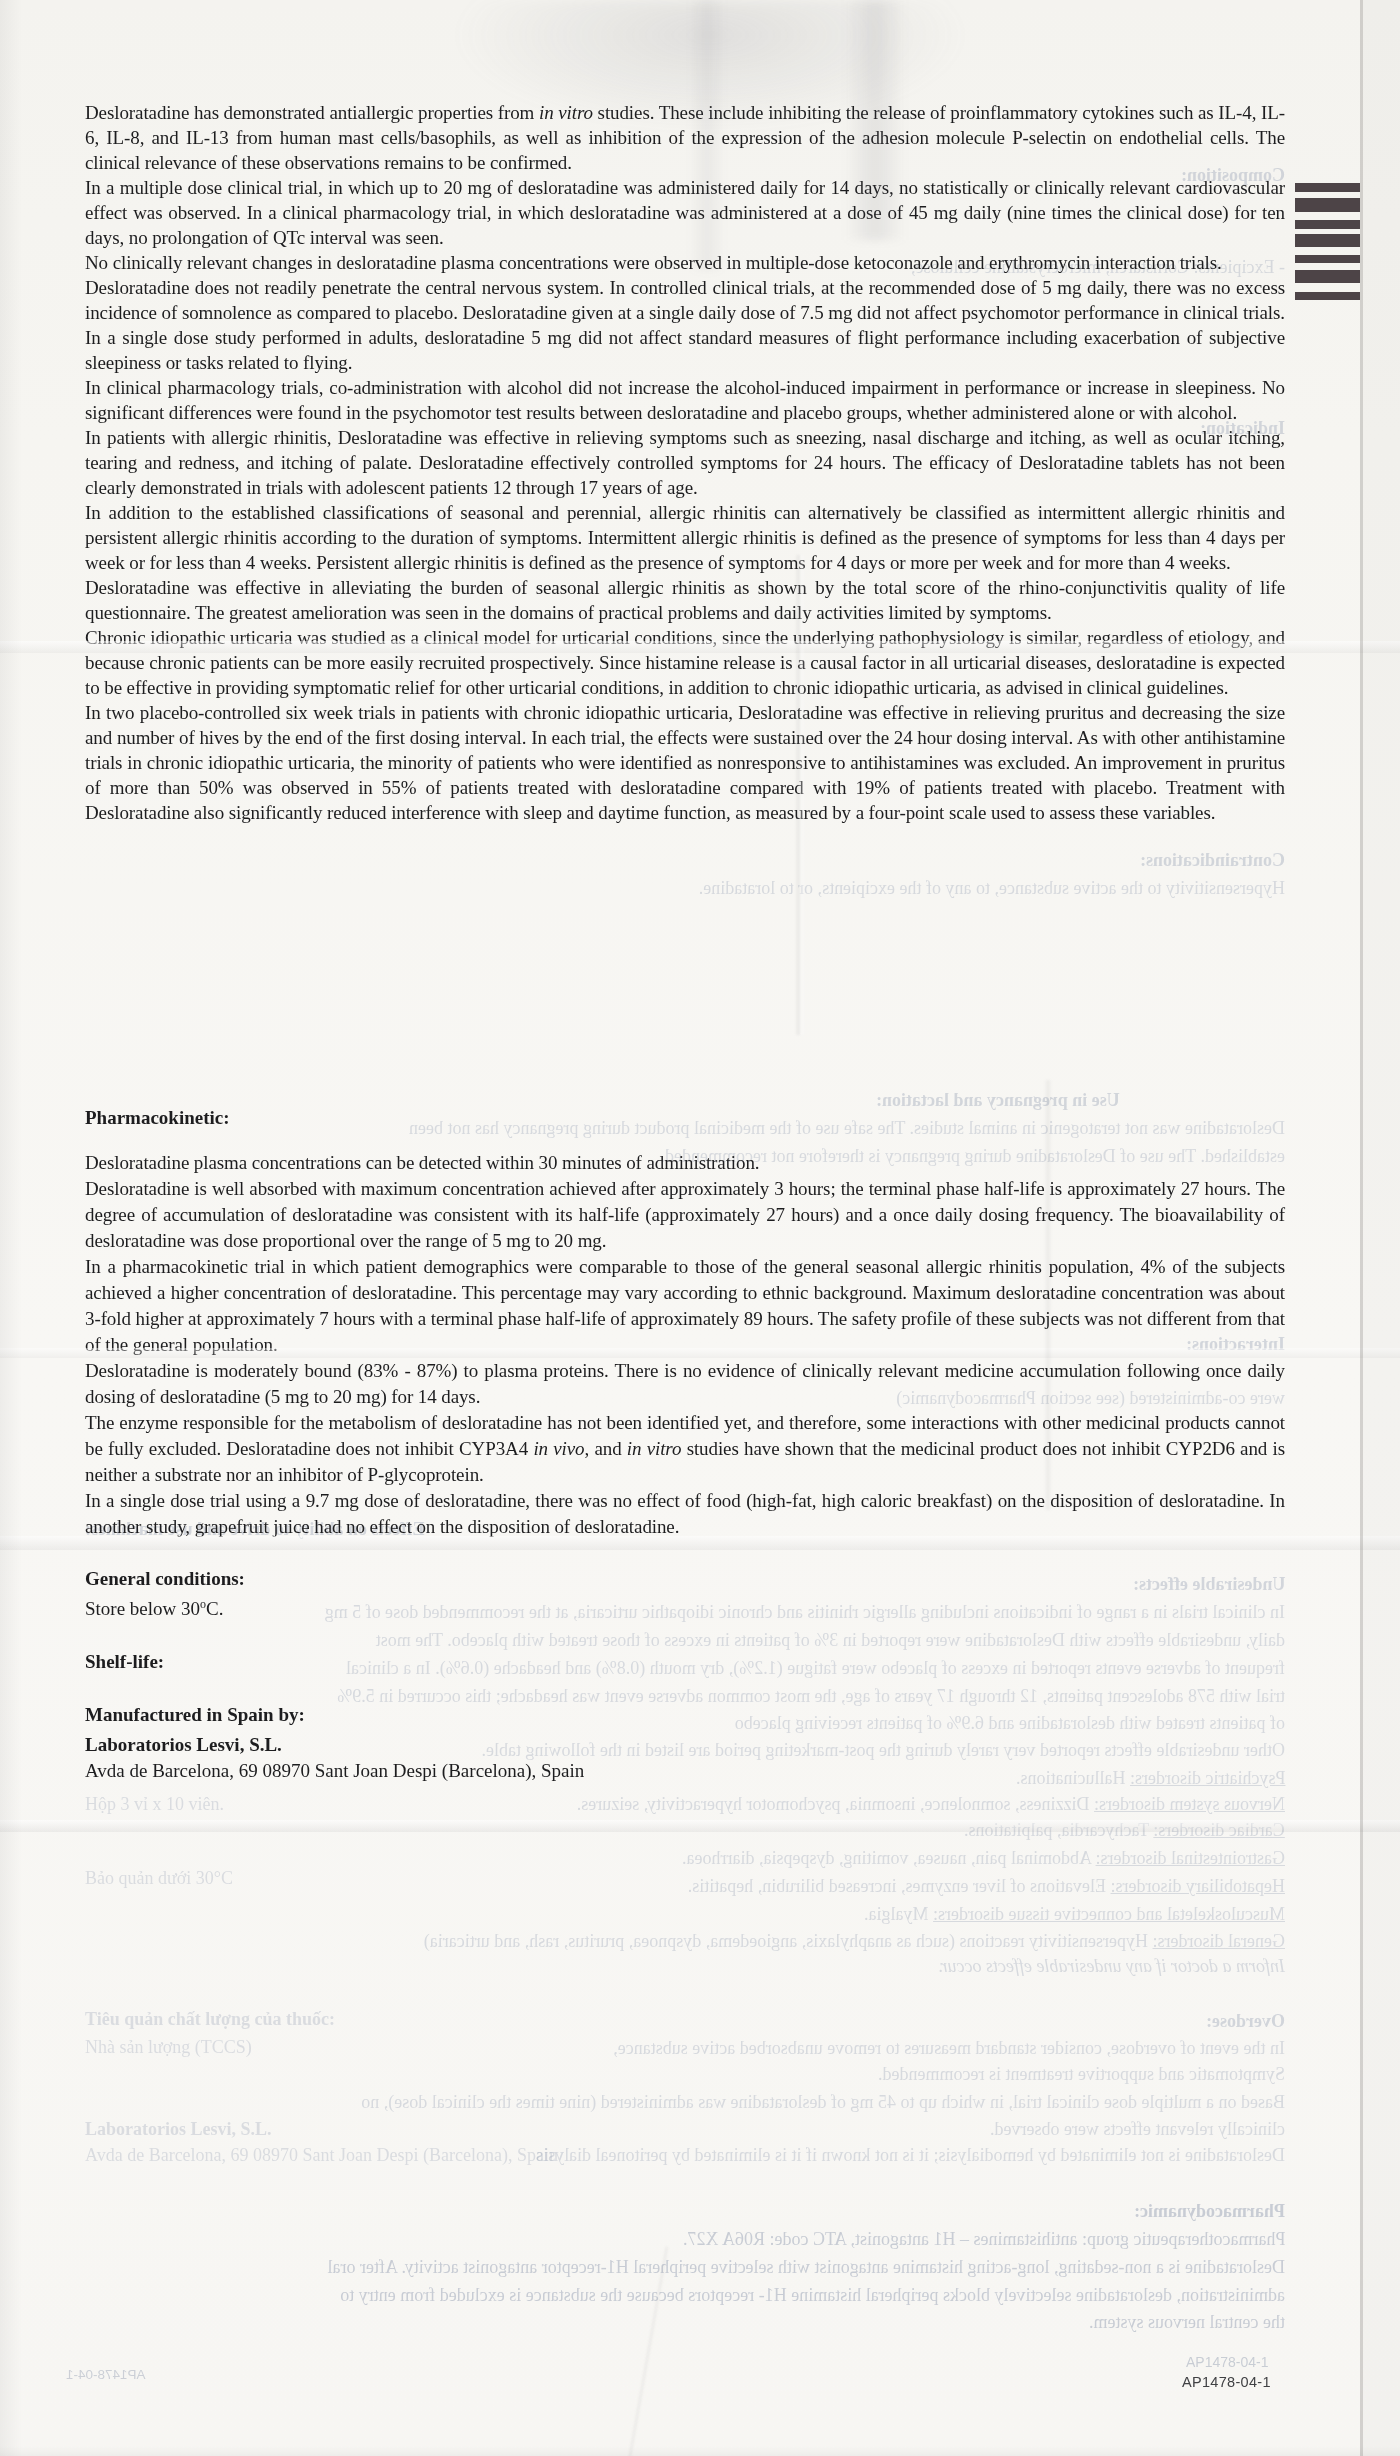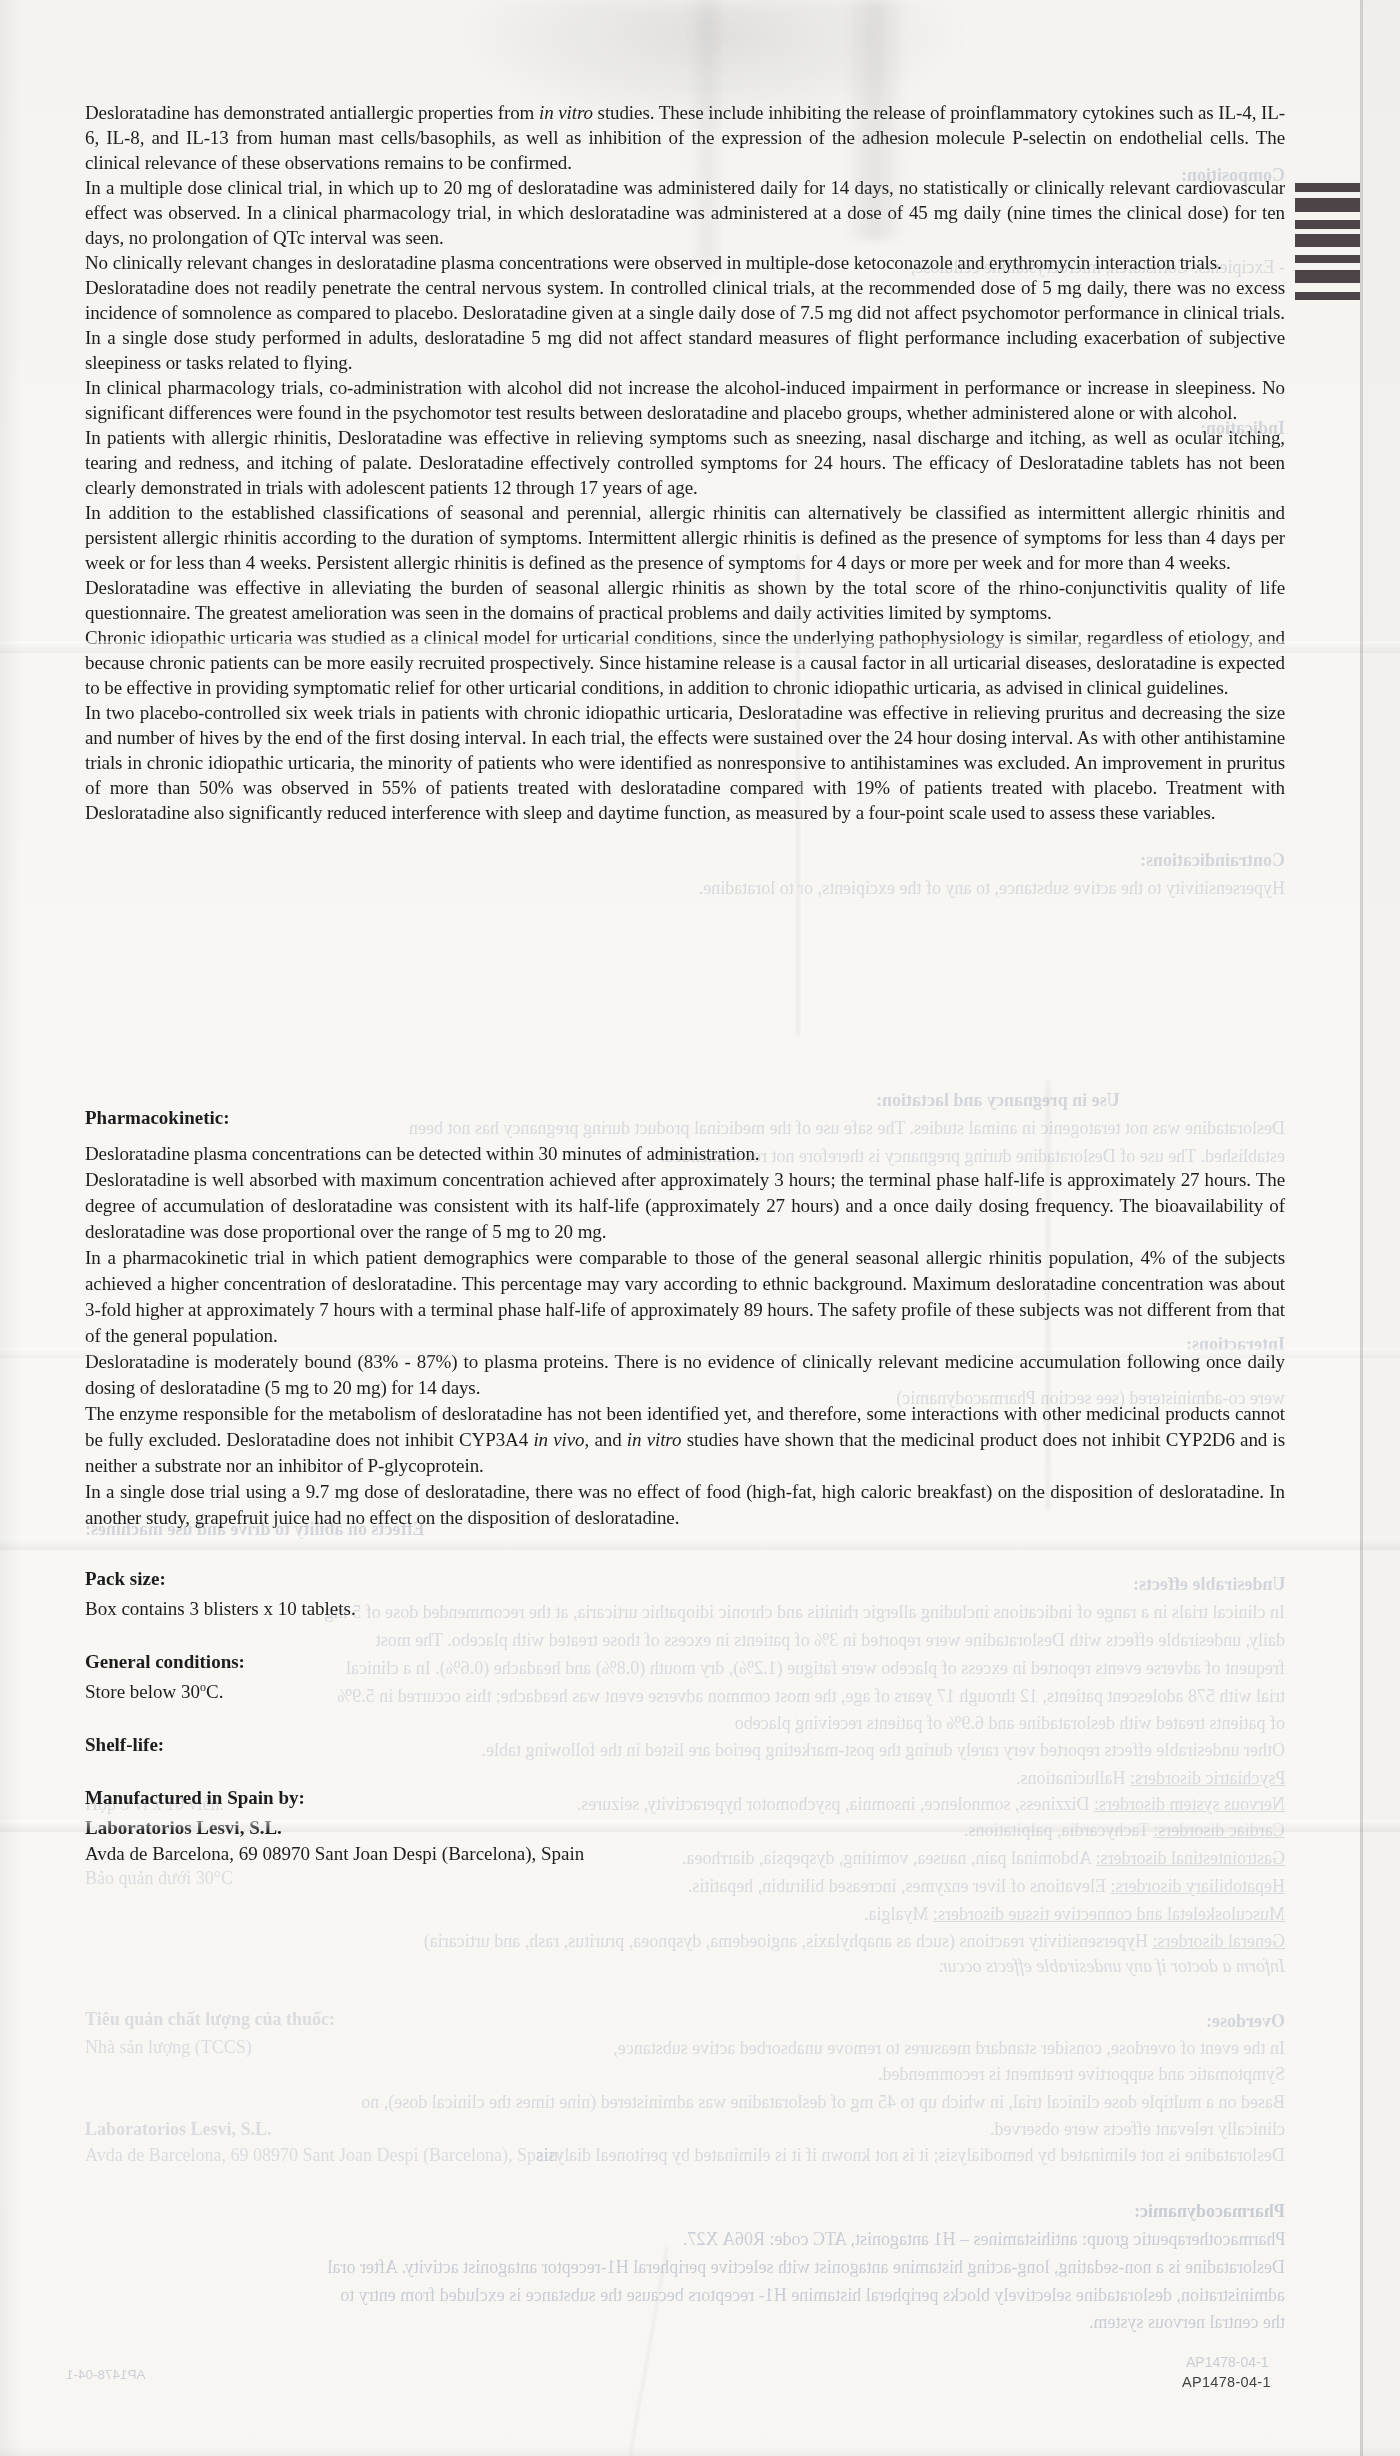--- a/index.html
+++ b/index.html
@@ -7,21 +7,21 @@
   .page{
     position:relative;width:1400px;height:2456px;overflow:hidden;
     background:linear-gradient(180deg,#f4f3ef 0%,#f6f5f1 18%,#f8f7f4 55%,#f7f6f3 100%);
     font-family:"Liberation Serif","DejaVu Serif",serif;
   }
   
   .content{position:absolute;z-index:3;color:#1d1d1f;}
   .clinical{top:100px;left:85px;width:1200px;}
   .clinical p{margin:0;font-size:19px;line-height:25px;text-align:justify;letter-spacing:-0.1px;}
   .pk{top:1105px;left:85px;width:1200px;}
-  .pk h2{margin:0 0 10px 0;font-size:19px;line-height:26px;font-weight:bold;}
+  .pk h2{margin:0 0 19px 0;font-size:19px;line-height:26px;font-weight:bold;}
   .pk p{margin:0;font-size:19px;line-height:26px;text-align:justify;letter-spacing:-0.1px;}
   .infos{top:1566px;left:85px;width:1200px;}
   .info{margin:0 0 27px 0;}
   .info h2{margin:0 0 4px 0;font-size:19px;line-height:26px;font-weight:bold;}
   .info p{margin:0;font-size:19px;line-height:26px;}
   .info p.company{font-weight:bold;}
   sup{font-size:12px;vertical-align:super;line-height:0;}
   .content i{font-style:italic;}
   
   .code{position:absolute;z-index:3;font-family:"Liberation Sans","DejaVu Sans",sans-serif;white-space:nowrap;}
@@ -142,24 +142,20 @@
     <p>Desloratadine plasma concentrations can be detected within 30 minutes of administration.</p>
     <p>Desloratadine is well absorbed with maximum concentration achieved after approximately 3 hours; the terminal phase half-life is approximately 27 hours. The degree of accumulation of desloratadine was consistent with its half-life (approximately 27 hours) and a once daily dosing frequency. The bioavailability of desloratadine was dose proportional over the range of 5 mg to 20 mg.</p>
     <p>In a pharmacokinetic trial in which patient demographics were comparable to those of the general seasonal allergic rhinitis population, 4% of the subjects achieved a higher concentration of desloratadine. This percentage may vary according to ethnic background. Maximum desloratadine concentration was about 3-fold higher at approximately 7 hours with a terminal phase half-life of approximately 89 hours. The safety profile of these subjects was not different from that of the general population.</p>
     <p>Desloratadine is moderately bound (83% - 87%) to plasma proteins. There is no evidence of clinically relevant medicine accumulation following once daily dosing of desloratadine (5 mg to 20 mg) for 14 days.</p>
     <p>The enzyme responsible for the metabolism of desloratadine has not been identified yet, and therefore, some interactions with other medicinal products cannot be fully excluded. Desloratadine does not inhibit CYP3A4 <i>in vivo</i>, and <i>in vitro</i> studies have shown that the medicinal product does not inhibit CYP2D6 and is neither a substrate nor an inhibitor of P-glycoprotein.</p>
     <p>In a single dose trial using a 9.7 mg dose of desloratadine, there was no effect of food (high-fat, high caloric breakfast) on the disposition of desloratadine. In another study, grapefruit juice had no effect on the disposition of desloratadine.</p>
   </div>
 
   <div class="content infos">
     <div class="info">
-      <h2>Pack size:</h2>
-      <p>Box contains 3 blisters x 10 tablets.</p>
-    </div>
-    <div class="info">
       <h2>General conditions:</h2>
       <p>Store below 30<sup>o</sup>C.</p>
     </div>
     <div class="info">
       <h2>Shelf-life:</h2>
     </div>
     <div class="info">
       <h2>Manufactured in Spain by:</h2>
       <p class="company">Laboratorios Lesvi, S.L.</p>
       <p>Avda de Barcelona, 69 08970 Sant Joan Despi (Barcelona), Spain</p>

